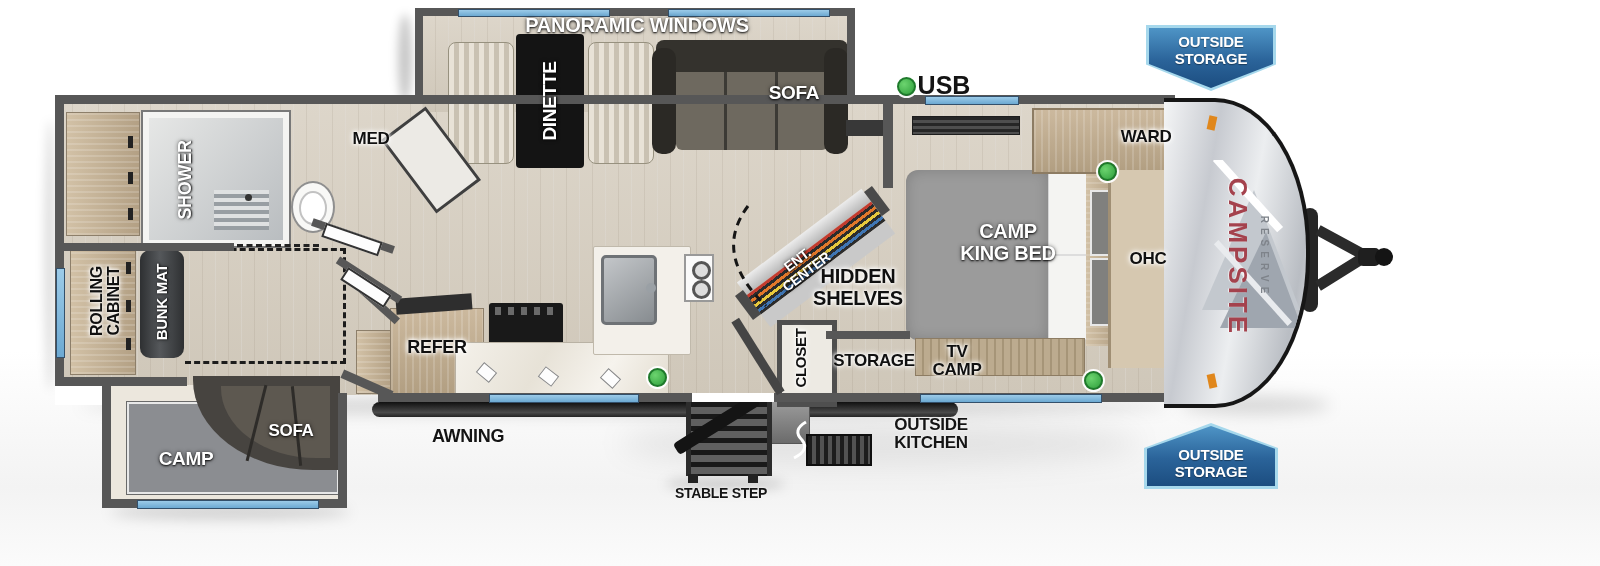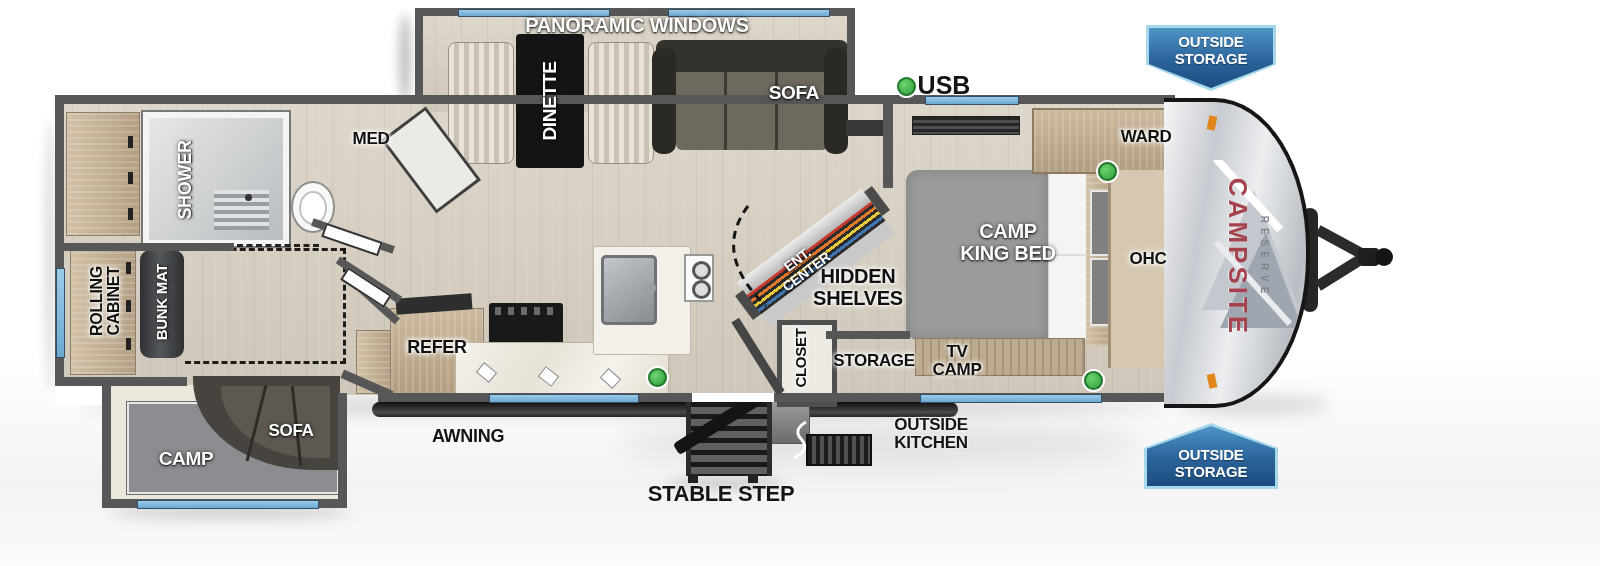--- a/index.html
+++ b/index.html
@@ -192,21 +192,21 @@
 KING BED</div>
   <div class="lbl dk" style="left:957px;top:361px;">TV
 CAMP</div>
 
   <div class="ab" style="left:372px;top:402px;width:586px;height:15px;background:linear-gradient(180deg,#101010,#4a4a4a 70%,#232323);border-radius:8px;z-index:2;"></div>
   <div class="lbl pl" style="left:468px;top:437px;font-size:18px;">AWNING</div>
   <div class="ab" style="left:686px;top:402px;width:76px;height:74px;background:repeating-linear-gradient(180deg,#191919 0 5px,#606060 5px 12px);border-left:5px solid #2c2c2c;border-right:5px solid #2c2c2c;z-index:3;"></div>
   <div class="ab" style="left:669px;top:418px;width:95px;height:13px;background:#141414;border-radius:4px;transform:rotate(-32deg);z-index:3;"></div>
   <div class="ab" style="left:688px;top:474px;width:10px;height:9px;background:#222;z-index:3;"></div>
   <div class="ab" style="left:748px;top:474px;width:10px;height:9px;background:#222;z-index:3;"></div>
-  <div class="lbl pl" style="left:721px;top:494px;font-size:22px;">STABLE STEP</div>
+  <div class="lbl pl" style="left:721px;top:494px;font-size:14px;">STABLE STEP</div>
   <div class="ab" style="left:752px;top:400px;width:56px;height:42px;background:linear-gradient(180deg,#9c9c9c,#6b6b6b);border:1px solid #555;z-index:2;"></div>
   <div class="ab" style="left:806px;top:434px;width:62px;height:28px;border:2px solid #0f0f0f;background:repeating-linear-gradient(90deg,#1c1c1c 0 4px,#525252 4px 8px);z-index:3;"></div>
   <svg class="ab" style="left:786px;top:420px;z-index:4;" width="28" height="40" viewBox="0 0 28 40">
     <path d="M20,2 q-14,8 -4,18 q8,10 -8,18" fill="none" stroke="#fff" stroke-width="3"></path>
   </svg>
   <div class="lbl pl" style="left:931px;top:434px;">OUTSIDE
 KITCHEN</div>
   <div class="gdot" style="left:897px;top:77px;"></div>
   <div class="lbl pl" style="left:944px;top:85px;font-size:25px;letter-spacing:0;">USB</div>
 

